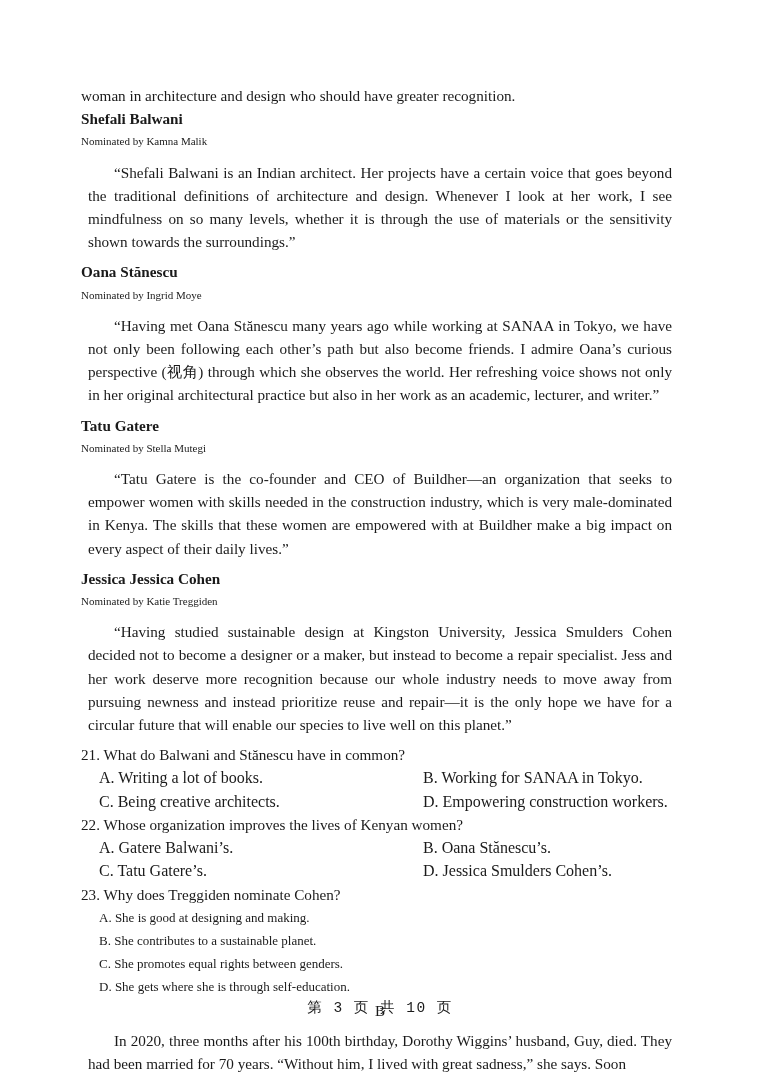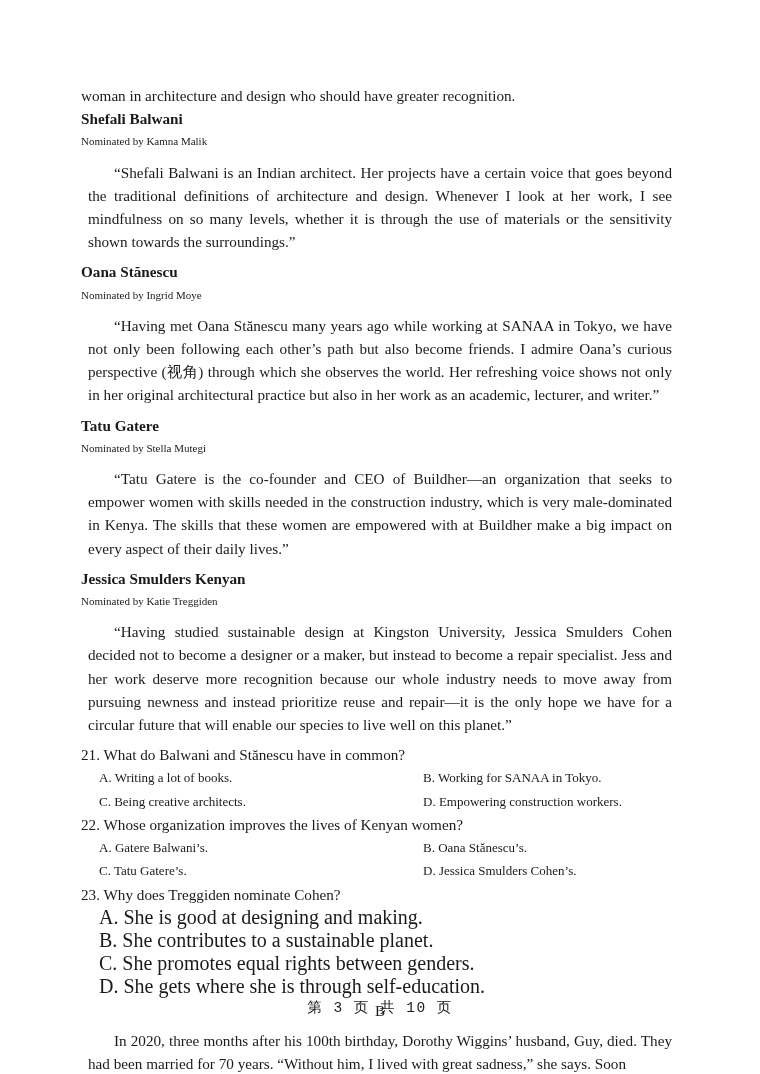--- a/index.html
+++ b/index.html
@@ -47,34 +47,34 @@
     text-indent: 26px;
     margin: 7px;
   }
   .question-stem {
     font-size: 15.2px;
     line-height: 23.2px;
     margin: 0;
   }
   .opt-row {
     display: flex;
-    font-size: 13px;
+    font-size: 16px;
     line-height: 23.2px;
     padding-left: 18px;
     box-sizing: border-box;
   }
   .opt-col-left {
     width: 324px;
     flex: 0 0 324px;
   }
   .opt-col-right {
     flex: 1 1 auto;
   }
   .opt-single {
-    font-size: 20px;
+    font-size: 13px;
     line-height: 23.2px;
     padding-left: 18px;
     margin: 0;
   }
   .section-letter {
     font-size: 15.2px;
     line-height: 23.2px;
     text-align: center;
     margin: 0;
   }
@@ -102,21 +102,21 @@
   <p class="quote-para">“Shefali Balwani is an Indian architect. Her projects have a certain voice that goes beyond the traditional definitions of architecture and design. Whenever I look at her work, I see mindfulness on so many levels, whether it is through the use of materials or the sensitivity shown towards the surroundings.”</p>
 
   <h3 class="name-heading">Oana Stănescu</h3>
   <p class="nominated-by">Nominated by Ingrid Moye</p>
   <p class="quote-para">“Having met Oana Stănescu many years ago while working at SANAA in Tokyo, we have not only been following each other’s path but also become friends. I admire Oana’s curious perspective (视角) through which she observes the world. Her refreshing voice shows not only in her original architectural practice but also in her work as an academic, lecturer, and writer.”</p>
 
   <h3 class="name-heading">Tatu Gatere</h3>
   <p class="nominated-by">Nominated by Stella Mutegi</p>
   <p class="quote-para">“Tatu Gatere is the co-founder and CEO of Buildher—an organization that seeks to empower women with skills needed in the construction industry, which is very male-dominated in Kenya. The skills that these women are empowered with at Buildher make a big impact on every aspect of their daily lives.”</p>
 
-  <h3 class="name-heading">Jessica Smulders Kenyan</h3>
+  <h3 class="name-heading">Jessica Jessica Cohen</h3>
   <p class="nominated-by">Nominated by Katie Treggiden</p>
   <p class="quote-para">“Having studied sustainable design at Kingston University, Jessica Smulders Cohen decided not to become a designer or a maker, but instead to become a repair specialist. Jess and her work deserve more recognition because our whole industry needs to move away from pursuing newness and instead prioritize reuse and repair—it is the only hope we have for a circular future that will enable our species to live well on this planet.”</p>
 
   <div>
     <p class="question-stem">21. What do Balwani and Stănescu have in common?</p>
     <div class="opt-row">
       <span class="opt-col-left">A. Writing a lot of books.</span>
       <span class="opt-col-right">B. Working for SANAA in Tokyo.</span>
     </div>
     <div class="opt-row">

